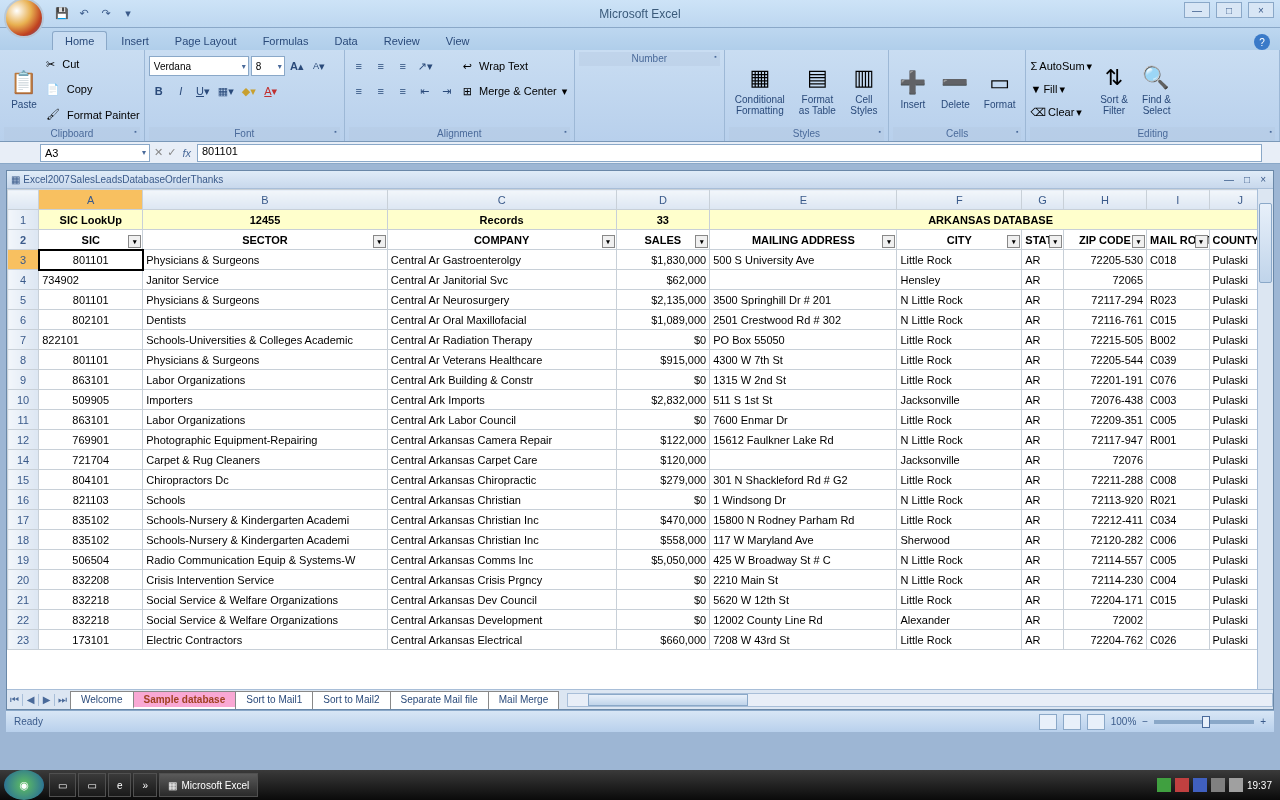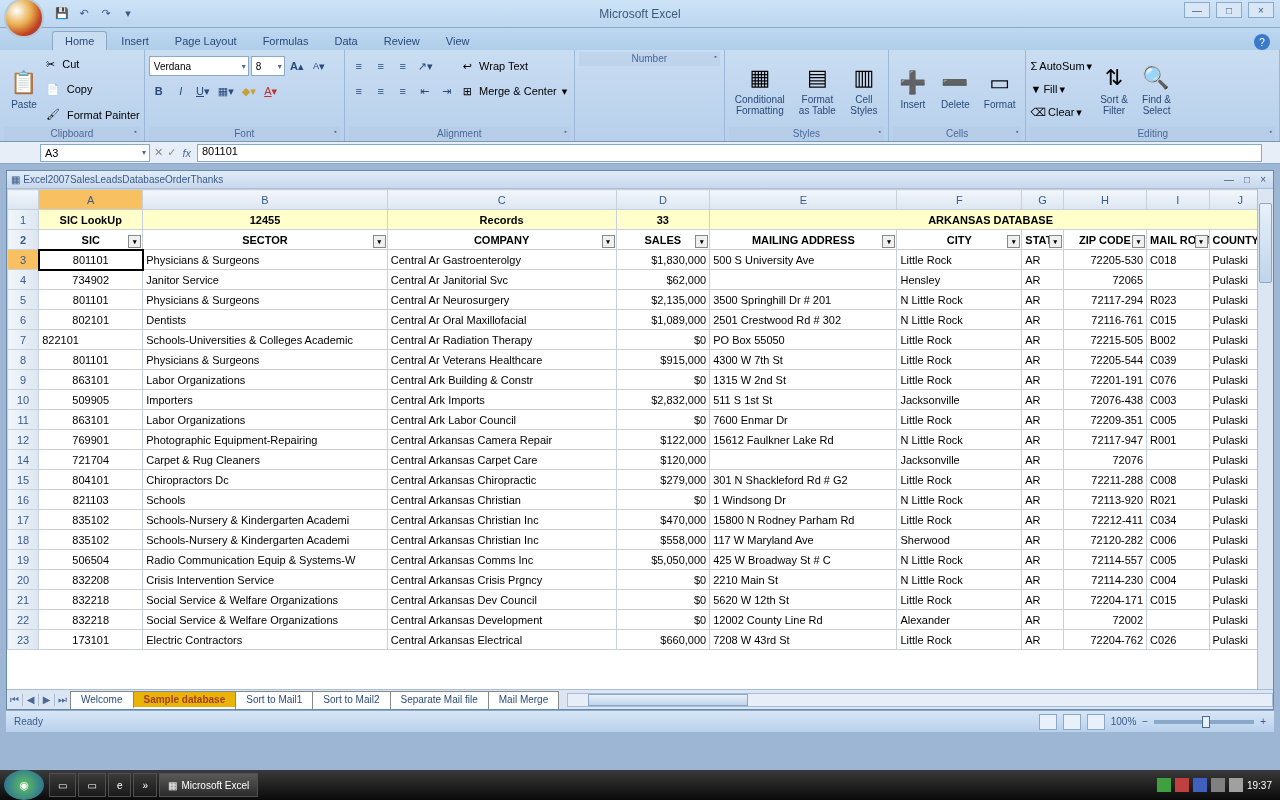--- a/index.html
+++ b/index.html
@@ -65,21 +65,21 @@
 .data td.num { text-align:right; }
 .sel-cell { outline:2px solid #000; outline-offset:-1px; text-align:center; }
 .vscroll { position:absolute; right:0; top:18px; bottom:20px; width:16px; background:#dce6f2; border-left:1px solid #a8bed8; }
 .vscroll .thumb { position:absolute; left:1px; right:1px; top:14px; height:80px; background:linear-gradient(#e8f0fa,#c0d4ea); border:1px solid #8aa8c8; border-radius:2px; cursor:pointer; }
 
 
 .sheettabs { height:20px; background:#dce6f2; display:flex; align-items:center; border-top:1px solid #a8bed8; font-size:10px; }
 .sheetnav { display:flex; }
 .sheetnav span { width:16px; text-align:center; color:#4a6a9a; cursor:pointer; border-right:1px solid #a8bed8; }
 .sheet { padding:2px 10px; background:#fff; border:1px solid #888; border-bottom:none; margin-left:-1px; cursor:pointer; color:#2a4a7a; }
-.sheet.active { background:#eab308; font-weight:bold; border-bottom:2px solid #fff; color:#a04020; }
+.sheet.active { background:#f9a8d4; font-weight:bold; border-bottom:2px solid #fff; color:#a04020; }
 .hscroll { flex:1; margin-left:8px; height:14px; background:#e8eef7; border:1px solid #a8bed8; position:relative; }
 .hscroll .thumb { position:absolute; left:20px; top:0; bottom:0; width:160px; background:linear-gradient(#e8f0fa,#c0d4ea); border:1px solid #8aa8c8; cursor:pointer; }
 
 
 .status { height:22px; background:linear-gradient(#d8e6f5,#b8d0ec); display:flex; align-items:center; padding:0 8px; font-size:10px; color:#3a5a8a; border-top:1px solid #8aa8c8; margin:0 6px; }
 .status .right { margin-left:auto; display:flex; align-items:center; gap:6px; }
 .viewbtn { width:18px; height:16px; border:1px solid #8aa8c8; background:#e8f0fa; cursor:pointer; }
 .zoom-slider { width:100px; height:4px; background:#8aa8c8; position:relative; }
 .zoom-slider .handle { position:absolute; left:48px; top:-4px; width:8px; height:12px; background:#e8f0fa; border:1px solid #4a6a9a; cursor:pointer; }
 
@@ -332,21 +332,21 @@
             <td class="num">$1,830,000</td>
             <td>500 S University Ave</td>
             <td>Little Rock</td>
             <td>AR</td>
             <td class="num">72205-530</td>
             <td>C018</td>
             <td>Pulaski</td>
           </tr>
           <tr class="data">
             <td class="rowh">4</td>
-            <td class="num" style="text-align:center">734902</td>
+            <td class="num" style="text-align:left">734902</td>
             <td>Janitor Service</td>
             <td>Central Ar Janitorial Svc</td>
             <td class="num">$62,000</td>
             <td></td>
             <td>Hensley</td>
             <td>AR</td>
             <td class="num">72065</td>
             <td></td>
             <td>Pulaski</td>
           </tr>

